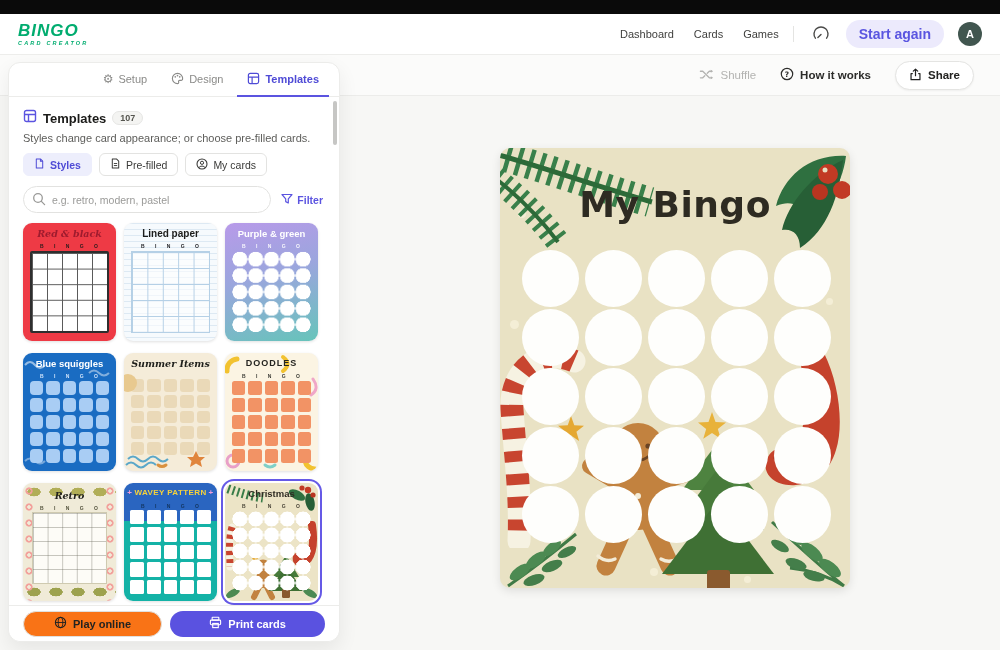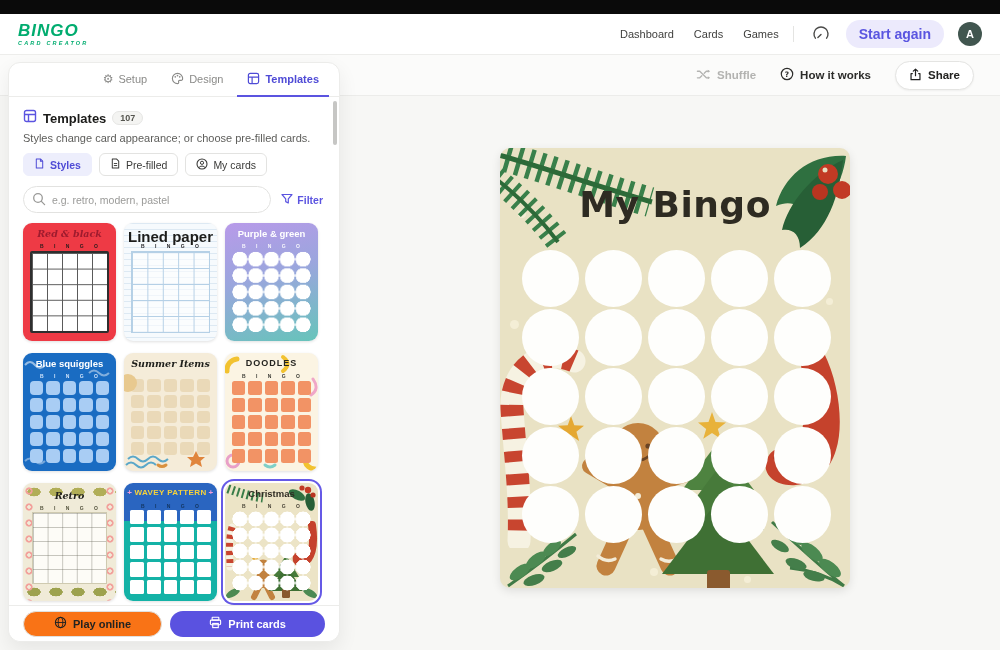--- a/index.html
+++ b/index.html
@@ -25,21 +25,21 @@
             font-size:11px; font-weight:700; display:flex; align-items:center; justify-content:center;
             margin-left:14px; cursor:pointer; }
 
   
   .main { position:relative; height:595px; background:#f7f7f5;
           background-image:radial-gradient(circle 1px at 1px 1px, #e3e3e0 60%, transparent 61%);
           background-size:9px 9px; }
   .toolbar { position:absolute; left:0; right:0; top:0; height:41px; background:rgba(251,251,250,.94);
              border-bottom:1px solid #ececea; display:flex; align-items:center; justify-content:flex-end;
              gap:24px; padding-right:26px; font-size:11.5px; }
-  .tb-item { display:flex; align-items:center; gap:6px; cursor:pointer;font-weight:bold; }
+  .tb-item { display:flex; align-items:center; gap:6px; cursor:pointer; }
   .tb-shuffle { color:#b3b3b1; }
   .tb-how { color:#2c2c2a; font-weight:600; }
   .tb-share { background:#fff; border:1px solid #e4e4e2; border-radius:16px; padding:6px 13px;
               font-weight:600; color:#232321; box-shadow:0 1px 2px rgba(0,0,0,.05); }
 
   
   .panel { position:absolute; left:8px; top:7px; width:332px; height:580px; background:#fff;
            border:1px solid #ececea; border-radius:12px; box-shadow:0 8px 20px rgba(0,0,0,.07);
            z-index:5; overflow:hidden; }
   .tabbar { height:34px; display:flex; justify-content:flex-end; align-items:stretch; gap:4px;
@@ -89,21 +89,21 @@
   .deco-svg { position:absolute; inset:0; width:100%; height:100%; z-index:1; }
   .deco-top { z-index:4; }
 
   .tpl-red { background:#ee3a45; }
   .tpl-red .ttl { color:#9e1b2e; }
   .tpl-red .lets { color:#2b1b1b; }
   .tpl-red .gridarea { --ln:#5a5a5a; border:2px solid #2e2e2e; border-radius:2px; }
 
   .tpl-lined { background:#f6fafd;
     background-image:repeating-linear-gradient(to bottom, #dde9f3 0 1px, transparent 1px 6px); }
-  .tpl-lined .ttl { color:#1d1d1b; font-size:15px; }
+  .tpl-lined .ttl { color:#1d1d1b; font-size:10px; }
   .tpl-lined .lets { color:#26262a; }
   .tpl-lined .gridarea { --ln:#b5d0e6; border:1px solid #b5d0e6; background-color:rgba(255,255,255,.55); }
 
   .tpl-purple { background:linear-gradient(165deg,#b89ae9 0%,#9aa6dd 45%,#66c4ba 100%); }
   .tpl-purple .ttl { color:#fff; }
   .tpl-purple .lets { color:rgba(255,255,255,.9); }
 
   .tpl-blue { background:#1a6cc2; --cell:#a9cdf4; }
   .tpl-blue .ttl { color:#fff; }
   .tpl-blue .lets { color:#cfe3fa; }

